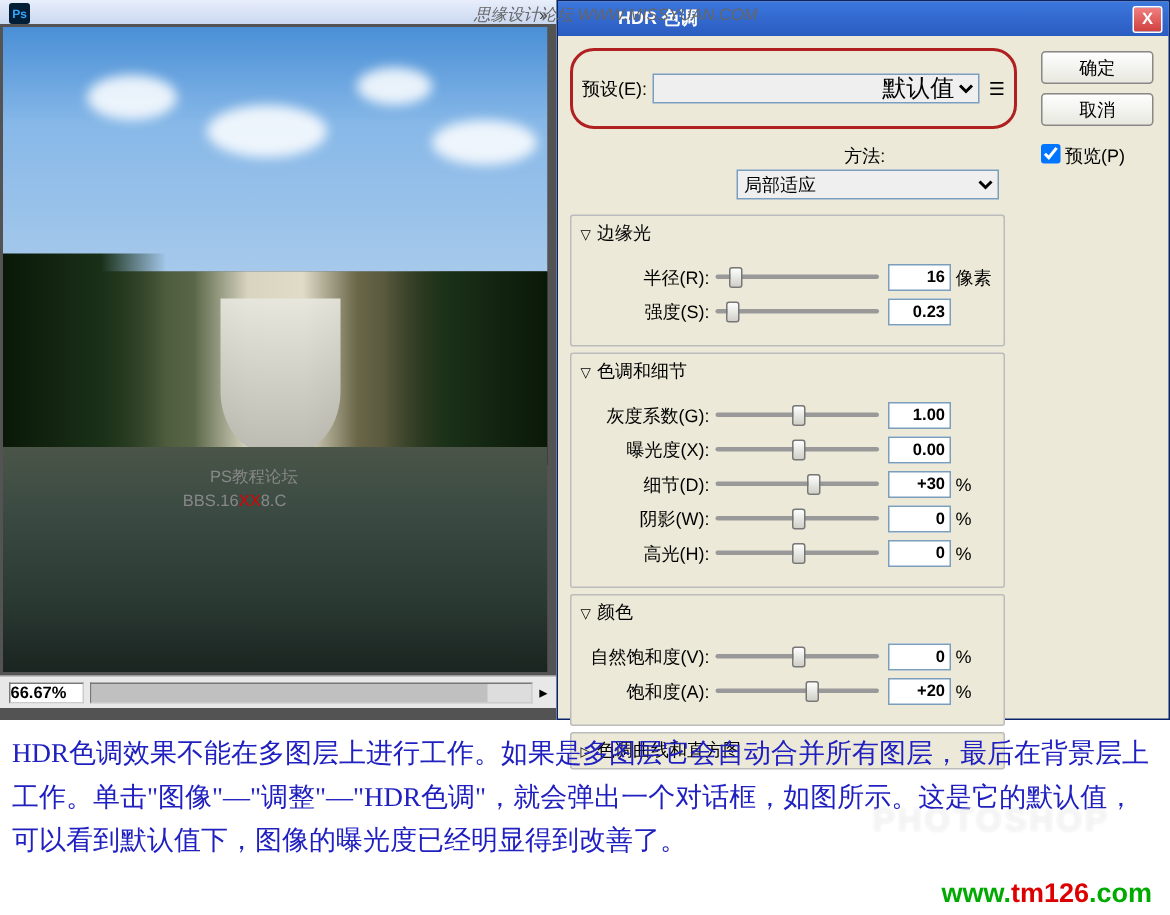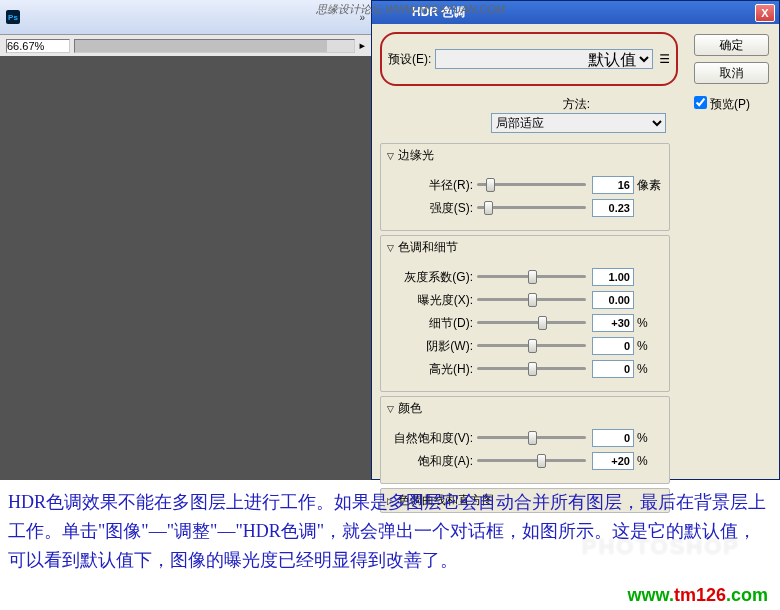--- a/index.html
+++ b/index.html
@@ -1,20 +1,20 @@
 <!DOCTYPE html>
 <html><head>
 <meta charset="utf-8">
 <style>
 * { margin: 0; padding: 0; box-sizing: border-box; font-family: "Microsoft YaHei", SimSun, Arial, sans-serif; }
 body { width: 780px; height: 610px; background: #fff; position: relative; overflow: hidden; }
 
 
 .ps-window { width: 371px; height: 480px; background: #535353; position: absolute; top: 0; left: 0; }
-.ps-titlebar { height: 34px; background: linear-gradient(#e8eefb, #cad8f0); display: flex; align-items: center; padding: 0 6px; font-size: 11px; color: #333; }
+.ps-titlebar { height: 16px; background: linear-gradient(#e8eefb, #cad8f0); display: flex; align-items: flex-end; padding: 0 6px; font-size: 11px; color: #333; }
 .ps-titlebar .ps-icon { width: 14px; height: 14px; background: #001e36; border-radius: 2px; margin-right: 6px; display: flex; align-items: center; justify-content: center; color: #31a8ff; font-size: 8px; font-weight: bold; }
 .ps-titlebar .close-icon { margin-left: auto; font-size: 10px; }
 
 .canvas-area { width: 367px; height: 430px; margin: 2px; background: #535353; position: relative; }
 .canvas-img { width: 363px; height: 430px; position: relative; overflow: hidden; }
 
 .sky { position: absolute; top: 0; left: 0; width: 100%; height: 38%; background: linear-gradient(#4a8fd6 0%, #87b8e8 40%, #a6c9eb 100%); }
 .clouds { position: absolute; top: 5%; left: 10%; width: 80%; height: 28%; }
 .cloud { position: absolute; background: rgba(255,255,255,0.85); border-radius: 50%; filter: blur(4px); }
 .c1 { width: 60px; height: 30px; top: 10px; left: 20px; }
@@ -24,21 +24,21 @@
 .land { position: absolute; top: 38%; left: 0; width: 100%; height: 30%; background: linear-gradient(90deg, #1a3018 0%, #2a4020 15%, #5a6648 35%, #d8d4c0 45%, #e0dcc8 55%, #6a6648 65%, #3a4028 80%, #1a2818 100%); }
 .waterfall { position: absolute; top: 42%; left: 40%; width: 22%; height: 24%; background: linear-gradient(#e8e8e0 0%, #d0d0c8 50%, #b8b8b0 100%); border-radius: 0 0 40% 40%; opacity: 0.9; }
 .trees-left { position: absolute; top: 35%; left: 0; width: 30%; height: 35%; background: linear-gradient(90deg, #0a1808 0%, #1a3018 60%, transparent 100%); }
 .trees-right { position: absolute; top: 38%; right: 0; width: 30%; height: 30%; background: linear-gradient(-90deg, #0a1808 0%, #1a3018 60%, transparent 100%); }
 .water { position: absolute; top: 65%; left: 0; width: 100%; height: 35%; background: linear-gradient(#4a5548 0%, #3a4a42 30%, #2a3832 70%, #1a2420 100%); }
 .wm1 { position: absolute; top: 68%; left: 38%; color: #888; font-size: 11px; }
 .wm2 { position: absolute; top: 72%; left: 33%; color: #888; font-size: 11px; }
 .wm2 .red { color: #d00; }
 
 .zoom-bar { height: 22px; background: #e8e8e8; display: flex; align-items: center; padding: 0 6px; font-size: 11px; border-top: 1px solid #999; }
-.zoom-bar input { width: 64px; font-size: 11px; border: 1px inset #ccc; }
+.zoom-bar input { width: 50px; font-size: 11px; border: 1px inset #ccc; font-weight: bold; }
 .scroll-h { flex: 1; height: 14px; background: #ddd; margin: 0 4px; border: 1px inset #ccc; position: relative; }
 .scroll-h::after { content: ''; position: absolute; left: 0; top: 0; width: 90%; height: 100%; background: #c0c0c0; }
 
 
 .dialog { position: absolute; top: 0; left: 371px; width: 409px; height: 480px; background: #ece9d8; border: 1px solid #0a246a; }
 .dlg-titlebar { height: 23px; background: linear-gradient(#3b77dd, #2b5bc0); display: flex; align-items: center; padding-left: 40px; color: #fff; font-size: 12px; font-weight: bold; }
 .dlg-close { margin-left: auto; width: 20px; height: 18px; background: linear-gradient(#f08080, #d04040); border: 1px solid #fff; border-radius: 2px; margin-right: 4px; display: flex; align-items: center; justify-content: center; color: #fff; font-size: 11px; font-weight: bold; }
 
 .dlg-body { padding: 8px 8px; height: 455px; position: relative; }
 .preset-row { display: flex; align-items: center; margin-bottom: 10px; border: 2px solid #b02020; border-radius: 16px; padding: 15px 6px; width: 298px; }
@@ -81,20 +81,40 @@
 </head>
 <body>
 
 <div class="top-center-wm">思缘设计论坛  WWW.MISSYUAN.COM</div>
 
 <div class="ps-window">
   <div class="ps-titlebar">
     <span class="ps-icon">Ps</span>
     <span class="close-icon">»</span>
   </div>
+  <div class="canvas-area">
+    <div class="canvas-img">
+      <div class="sky"></div>
+      <div class="clouds">
+        <div class="cloud c1"></div>
+          <div class="cloud c2"></div>
+          <div class="cloud c3"></div>
+          <div class="cloud c4"></div>
+      </div>
+      <div class="land"></div>
+      <div class="trees-left"></div>
+      <div class="trees-right"></div>
+      <div class="waterfall"></div>
+      <div class="water"></div>
+      <div class="wm1">PS教程论坛</div>
+      <div class="wm2">
+        <span>BBS.16</span><span class="red">XX</span><span>8.C</span>
+      </div>
+    </div>
+  </div>
   <div class="zoom-bar">
     <input value="66.67%" style="">
     <div class="scroll-h"></div>
     <span>▸</span>
   </div>
 </div>
 
 <div class="dialog">
   <div class="dlg-titlebar">
     <span>HDR 色调</span>

